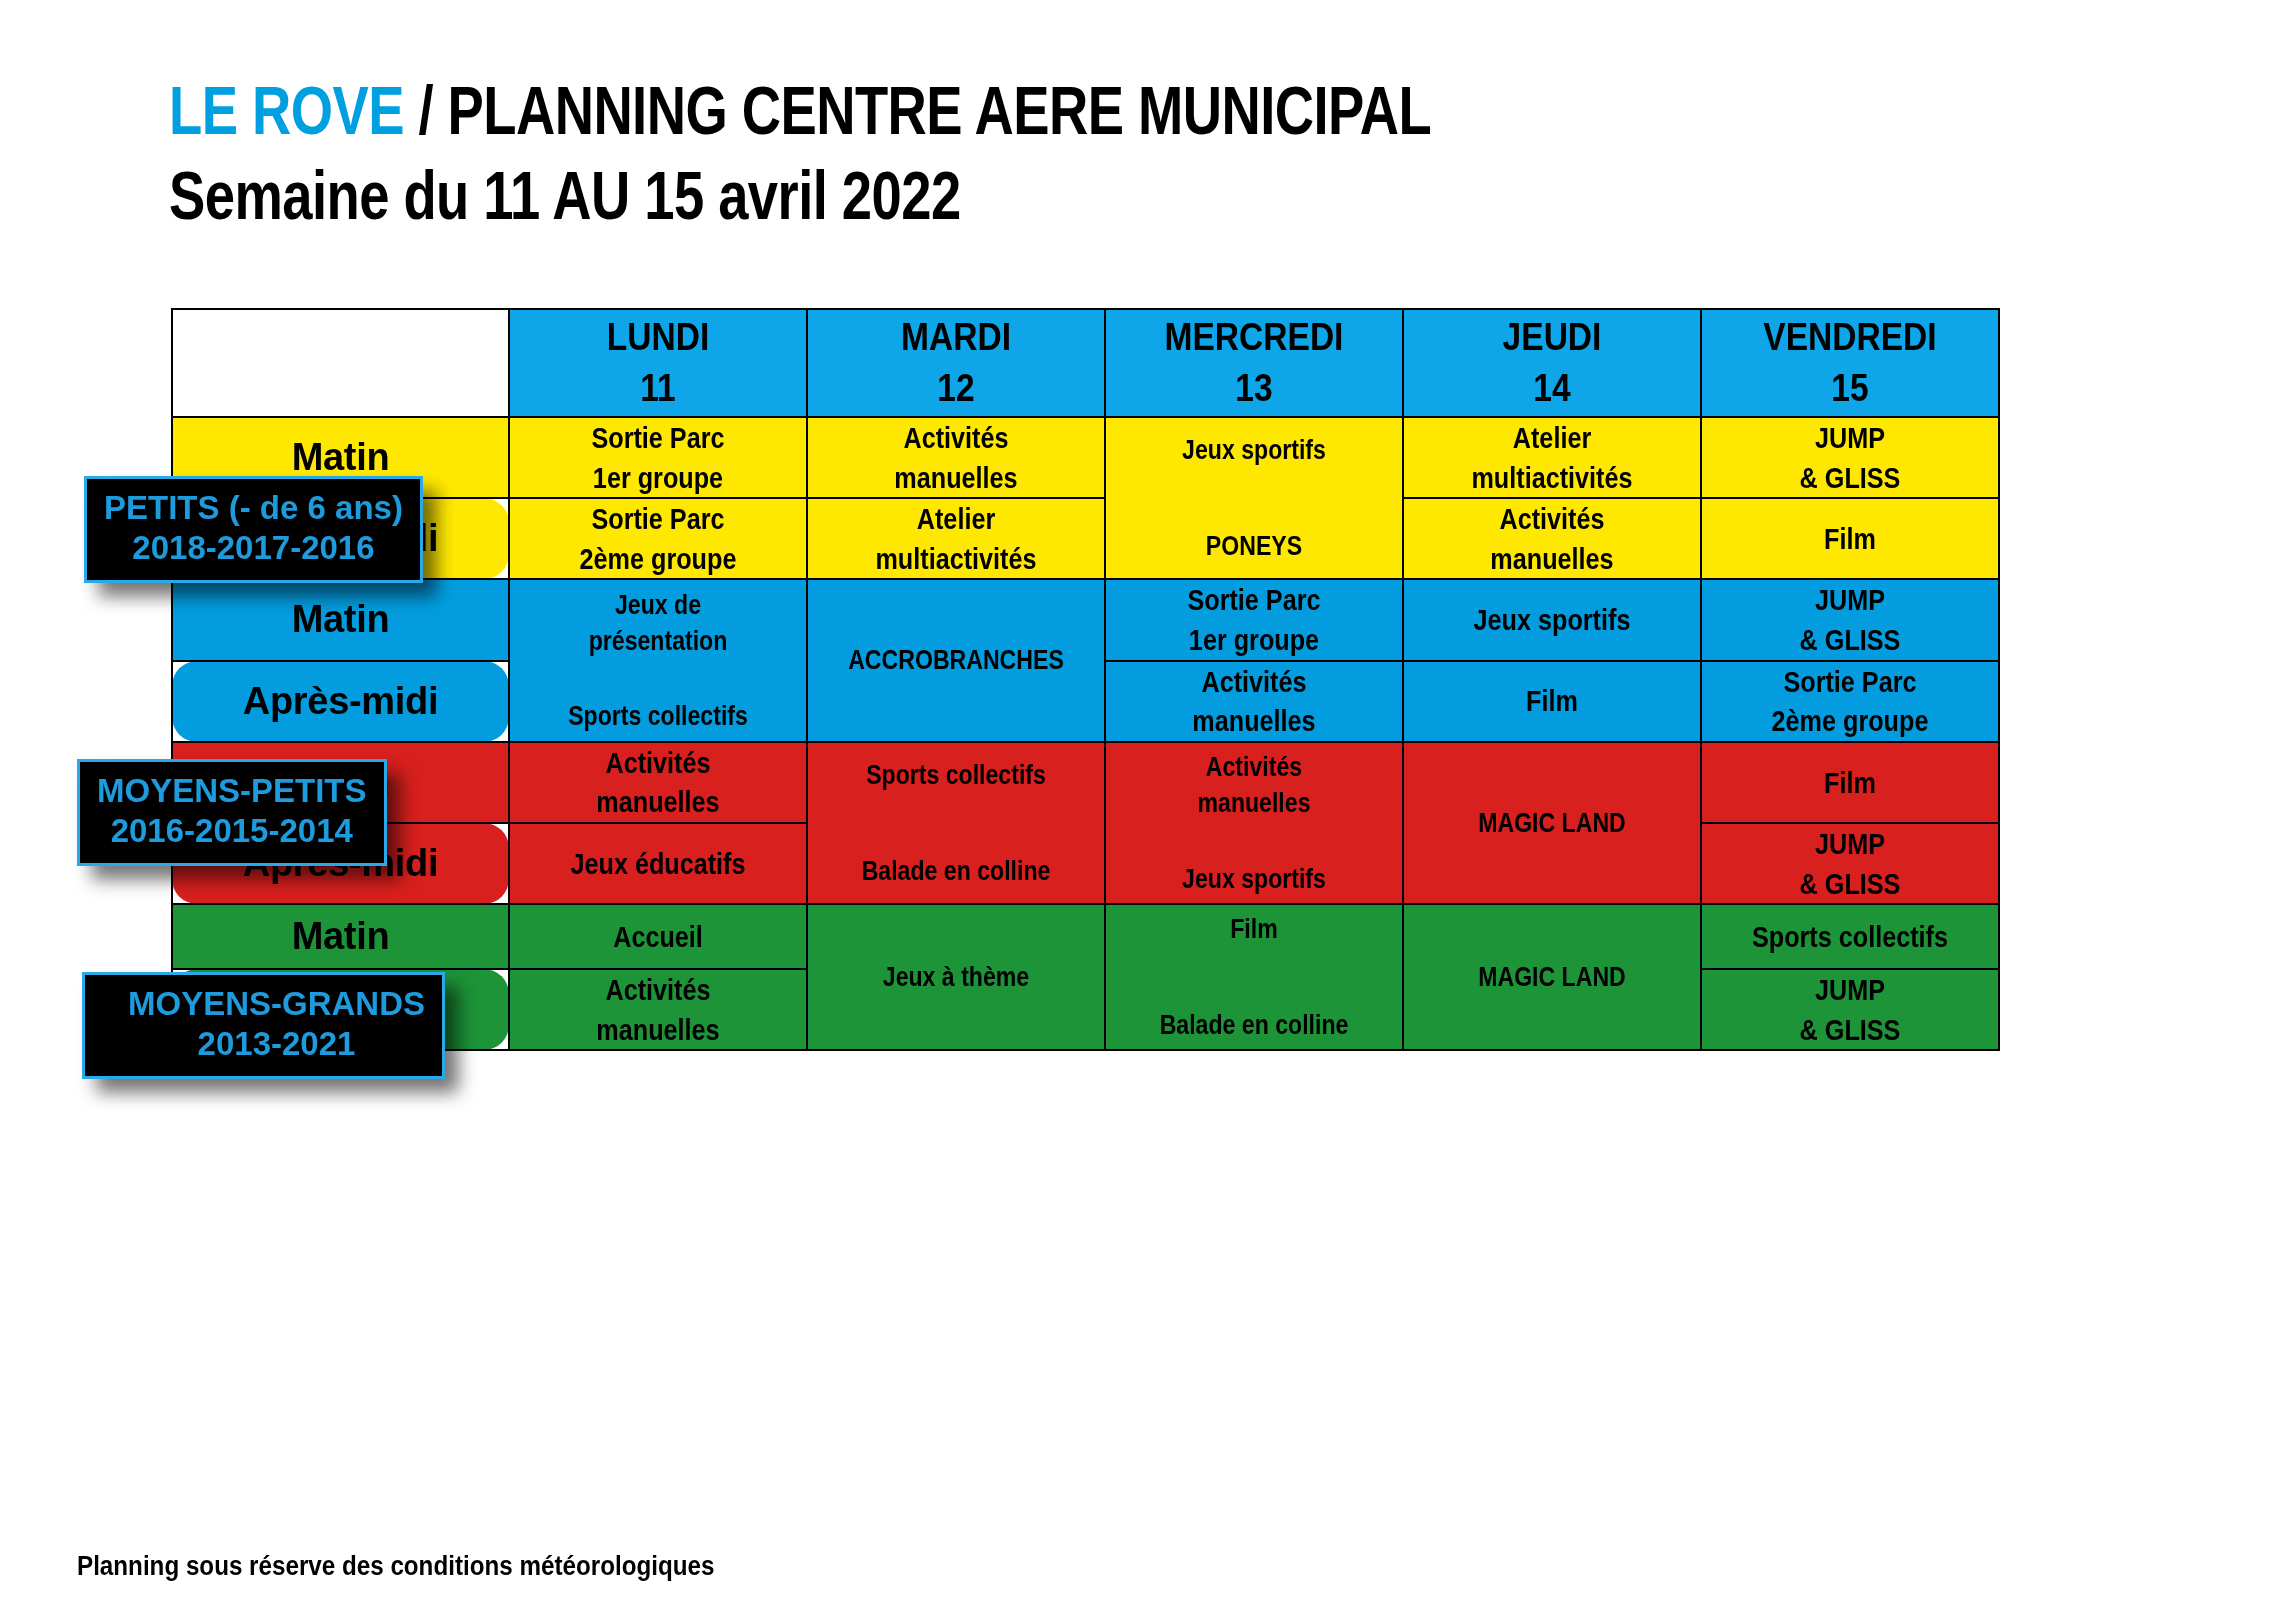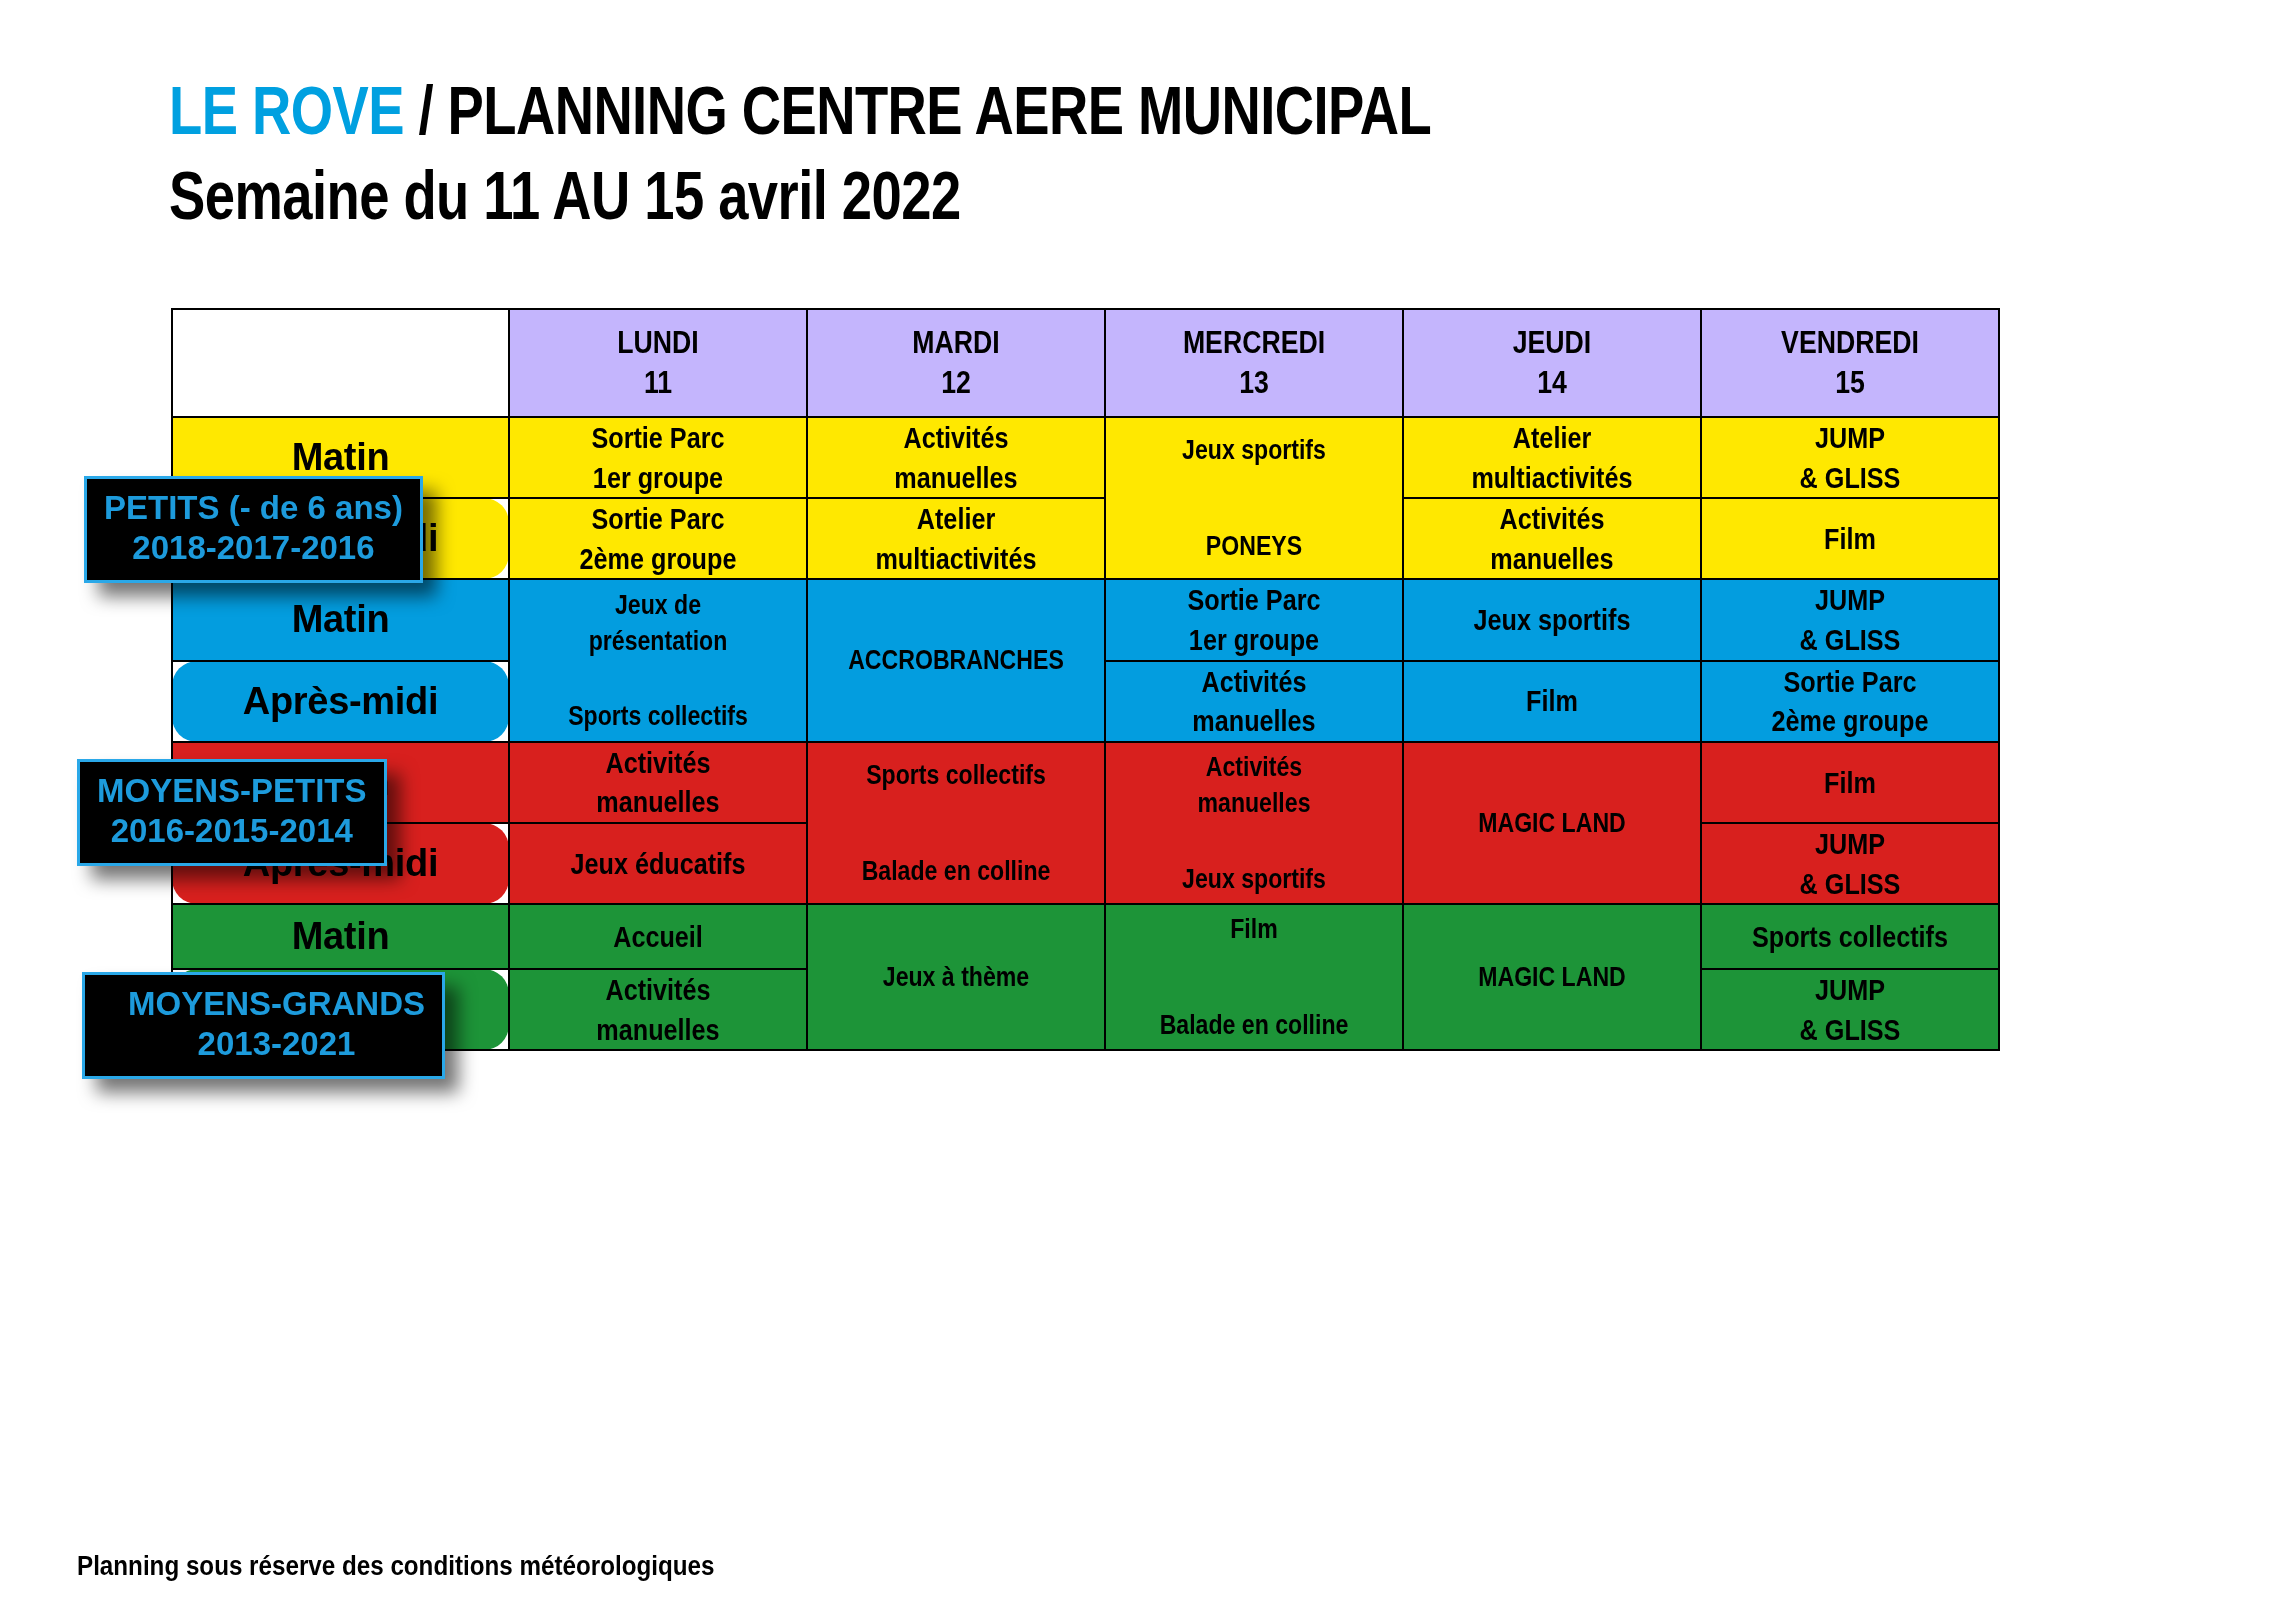--- a/index.html
+++ b/index.html
@@ -66,24 +66,24 @@
     vertical-align: middle;
     color: #000000;
   }
 
   col.c-label { width: 337px; }
   col.c-day   { width: 298px; }
 
   
   .hdr-blank { background: #ffffff; height: 108px; }
   .hdr-day {
-    background: #c4b5fd;
+    background: #0ea5e9;
     height: 108px;
     font-weight: bold;
-    font-size: 31px;
+    font-size: 39px;
     line-height: 1.30;
     transform-origin: center;
   }
   .hdr-day .dayname,
   .hdr-day .daynum {
     display: block;
     transform: scaleX(0.86);
   }
 
   

